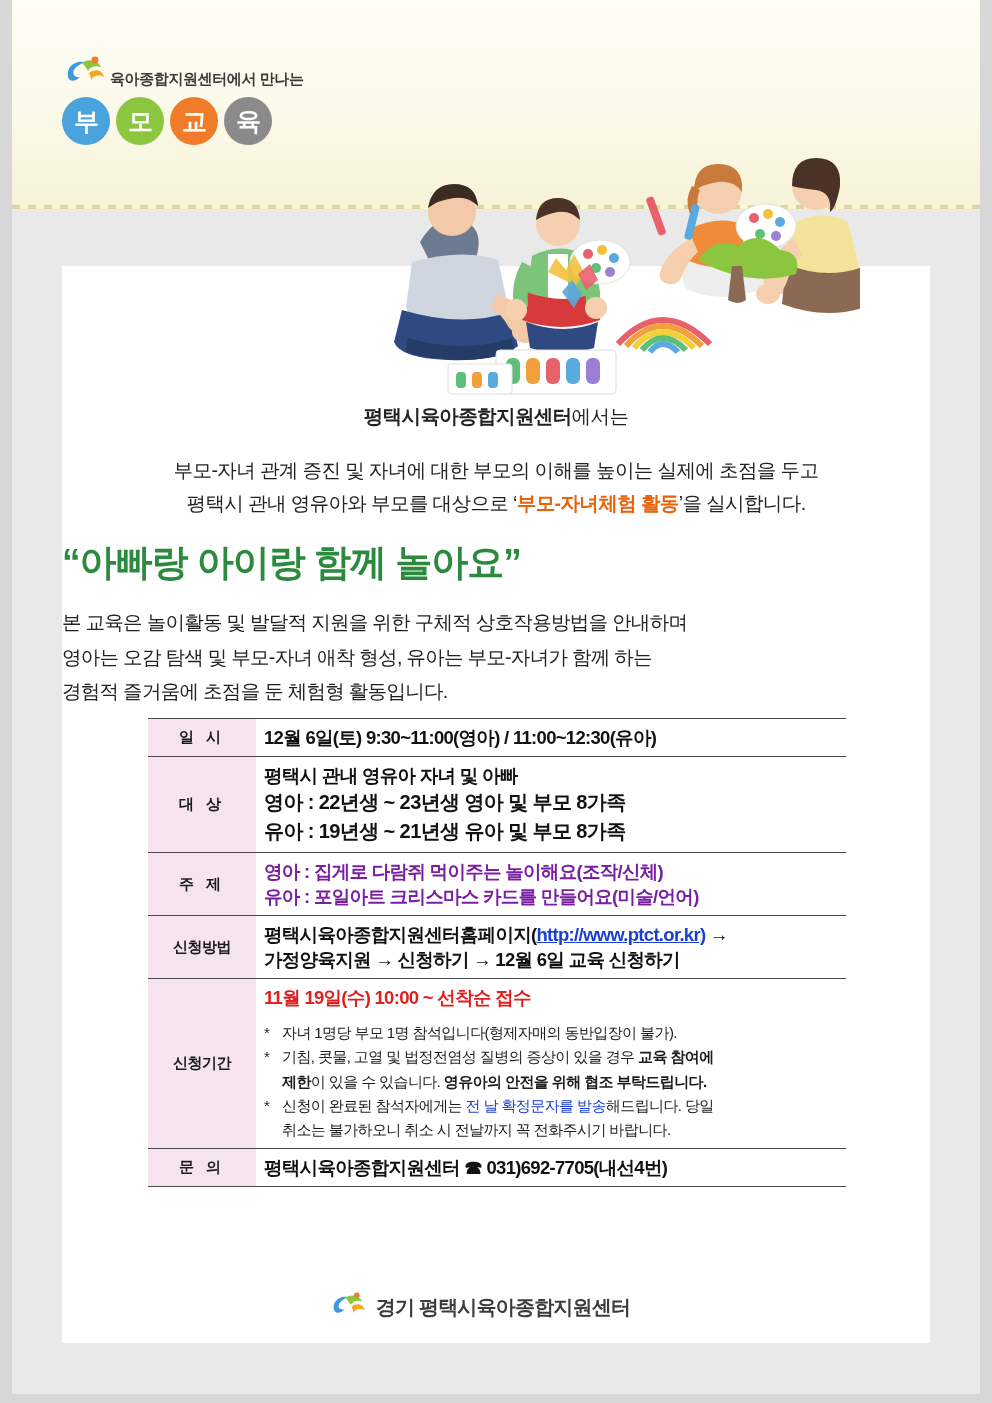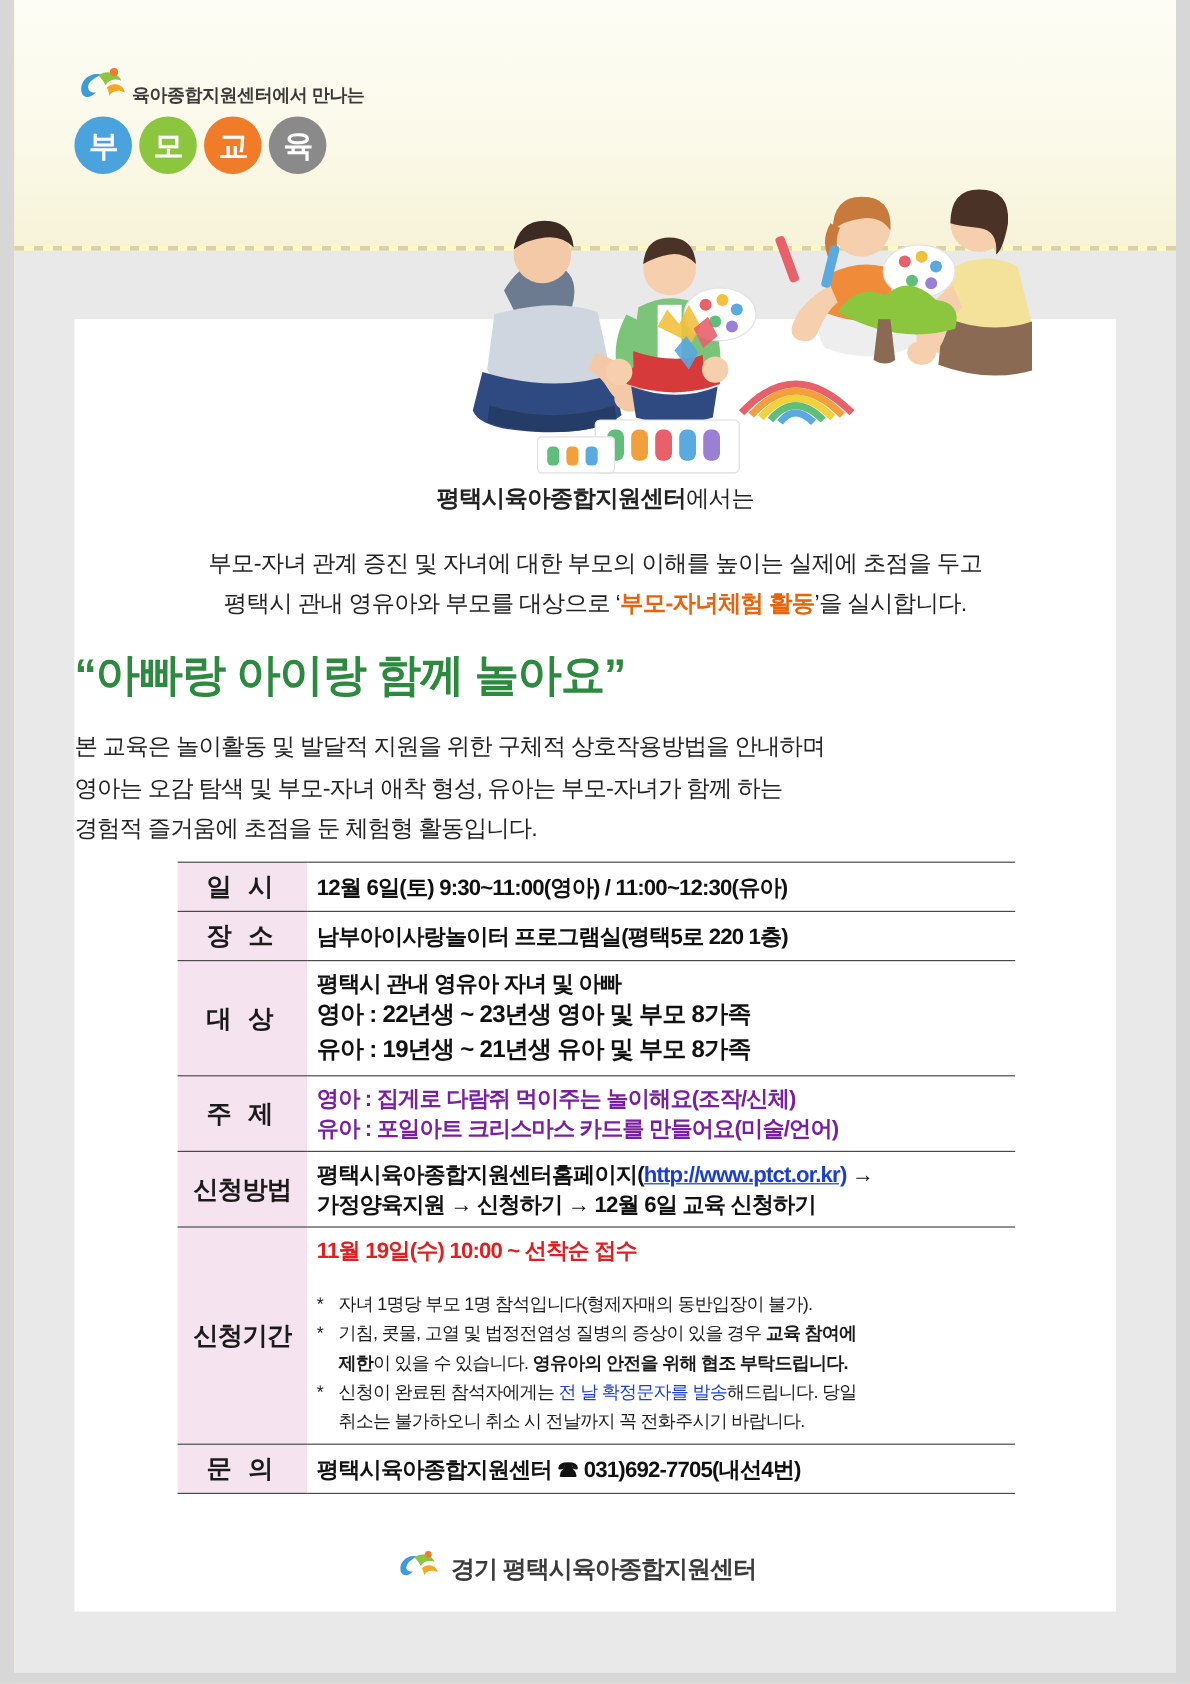--- a/index.html
+++ b/index.html
@@ -93,21 +93,21 @@
     border-top:1.6px solid #4a4a4a;
     border-bottom:1.6px solid #4a4a4a;
     padding:6px 8px;
     vertical-align:middle;
   }
   td.lbl {
     width:108px;
     background:#f5e4f0;
     text-align:center;
     font-weight:bold;
-    font-size:21px;
+    font-size:15px;
     color:#1b1b1b;
     letter-spacing:4px;
     padding-left:4px;
   }
   td.lbl.tight { letter-spacing:-0.5px; }
   td.val {
     font-size:18.5px; font-weight:bold; color:#111;
     letter-spacing:-0.7px;
     padding-left:14px;
   }
@@ -299,24 +299,20 @@
     <div>경험적 즐거움에 초점을 둔 체험형 활동입니다.</div>
   </div>
 
   <table class="info">
     <tbody>
         <tr>
       <td class="lbl">일    시</td>
       <td class="val">12월 6일(토) 9:30~11:00(영아)  /  11:00~12:30(유아)</td>
     </tr>
     <tr>
-      <td class="lbl">장    소</td>
-      <td class="val">남부아이사랑놀이터 프로그램실(평택5로 220 1층)</td>
-    </tr>
-    <tr>
       <td class="lbl">대    상</td>
       <td class="val">
         <div>평택시 관내 영유아 자녀 및 아빠</div>
         <div class="sm">영아 : 22년생 ~ 23년생 영아 및 부모 8가족</div>
         <div class="sm">유아 : 19년생 ~ 21년생 유아 및 부모 8가족</div>
       </td>
     </tr>
     <tr>
       <td class="lbl">주    제</td>
       <td class="val">
@@ -329,21 +325,21 @@
       <td class="val">
         <div>
           <span>평택시육아종합지원센터홈페이지(</span><span class="link">http://www.ptct.or.kr)</span><span> →</span>
         </div>
         <div>가정양육지원 → 신청하기 → 12월 6일 교육 신청하기</div>
       </td>
     </tr>
     <tr>
       <td class="lbl tight">신청기간</td>
       <td class="val">
-        <div class="red" style="margin-bottom:22px">11월 19일(수) 10:00 ~ 선착순 접수</div>
+        <div class="red" style="margin-bottom:11px">11월 19일(수) 10:00 ~ 선착순 접수</div>
 
         <div class="note note-row">
           <span class="note-star">*</span>
           <span>자녀 1명당 부모 1명 참석입니다(형제자매의 동반입장이 불가).</span>
         </div>
 
         <div class="note">
           <div class="note-row">
             <span class="note-star">*</span>
             <span>

